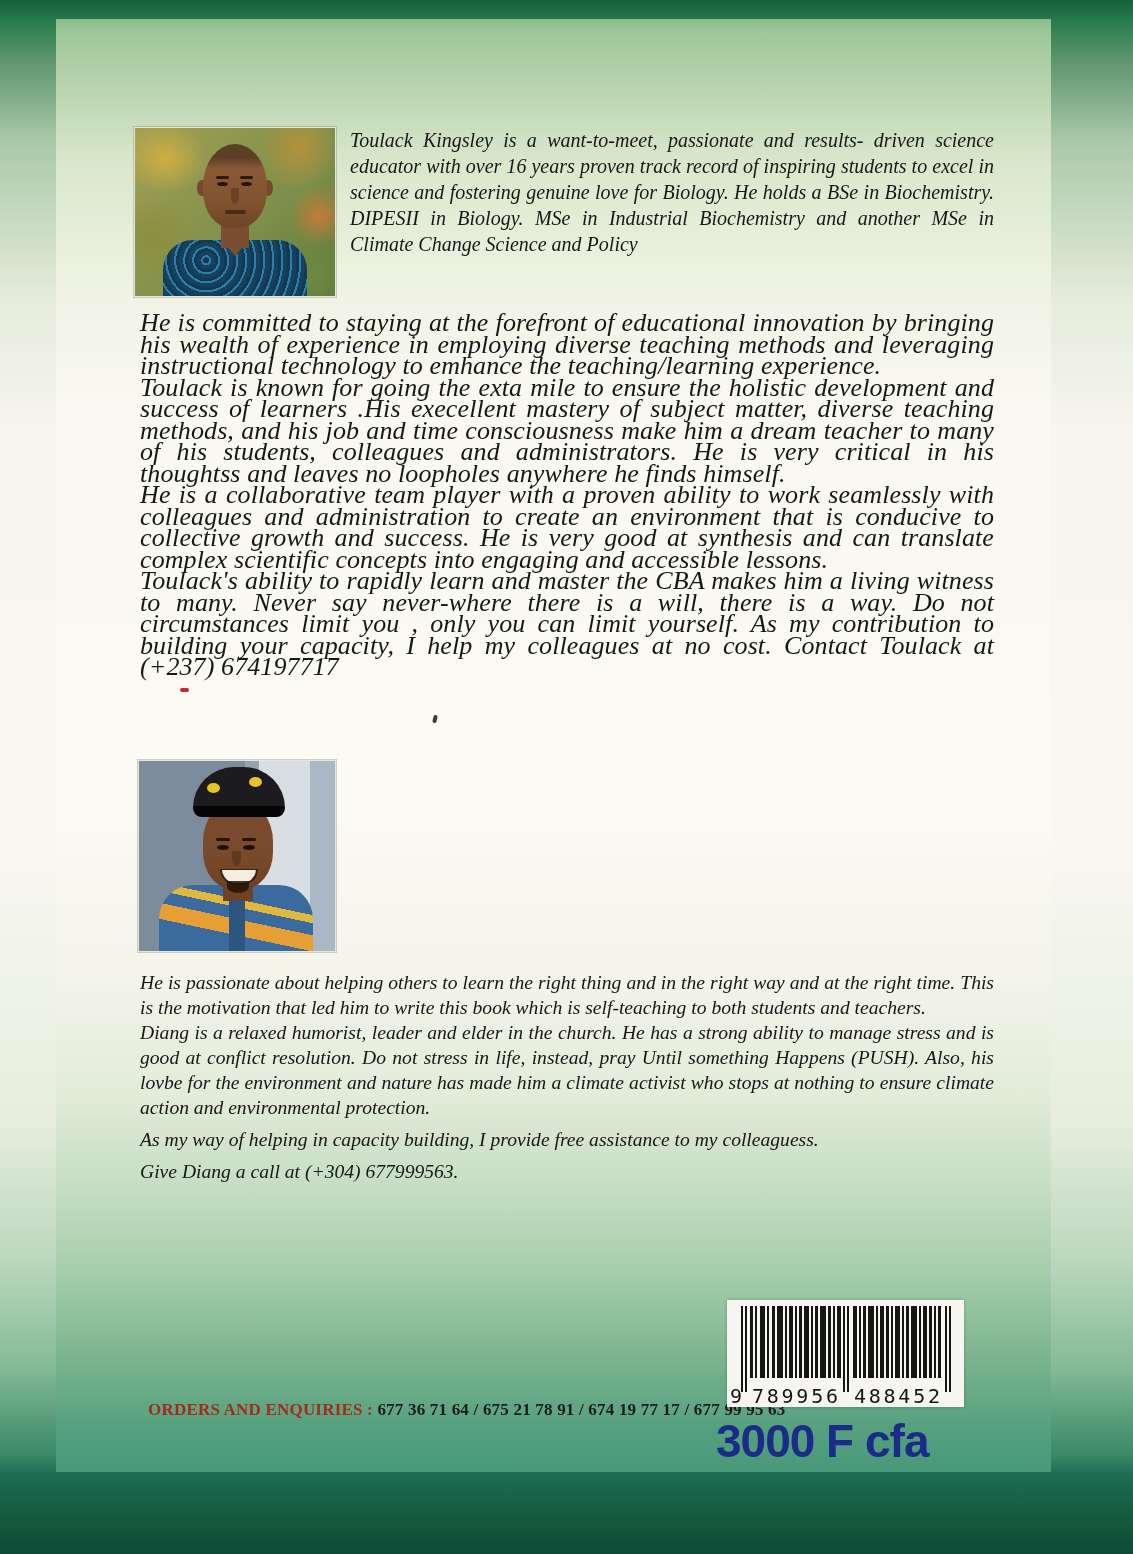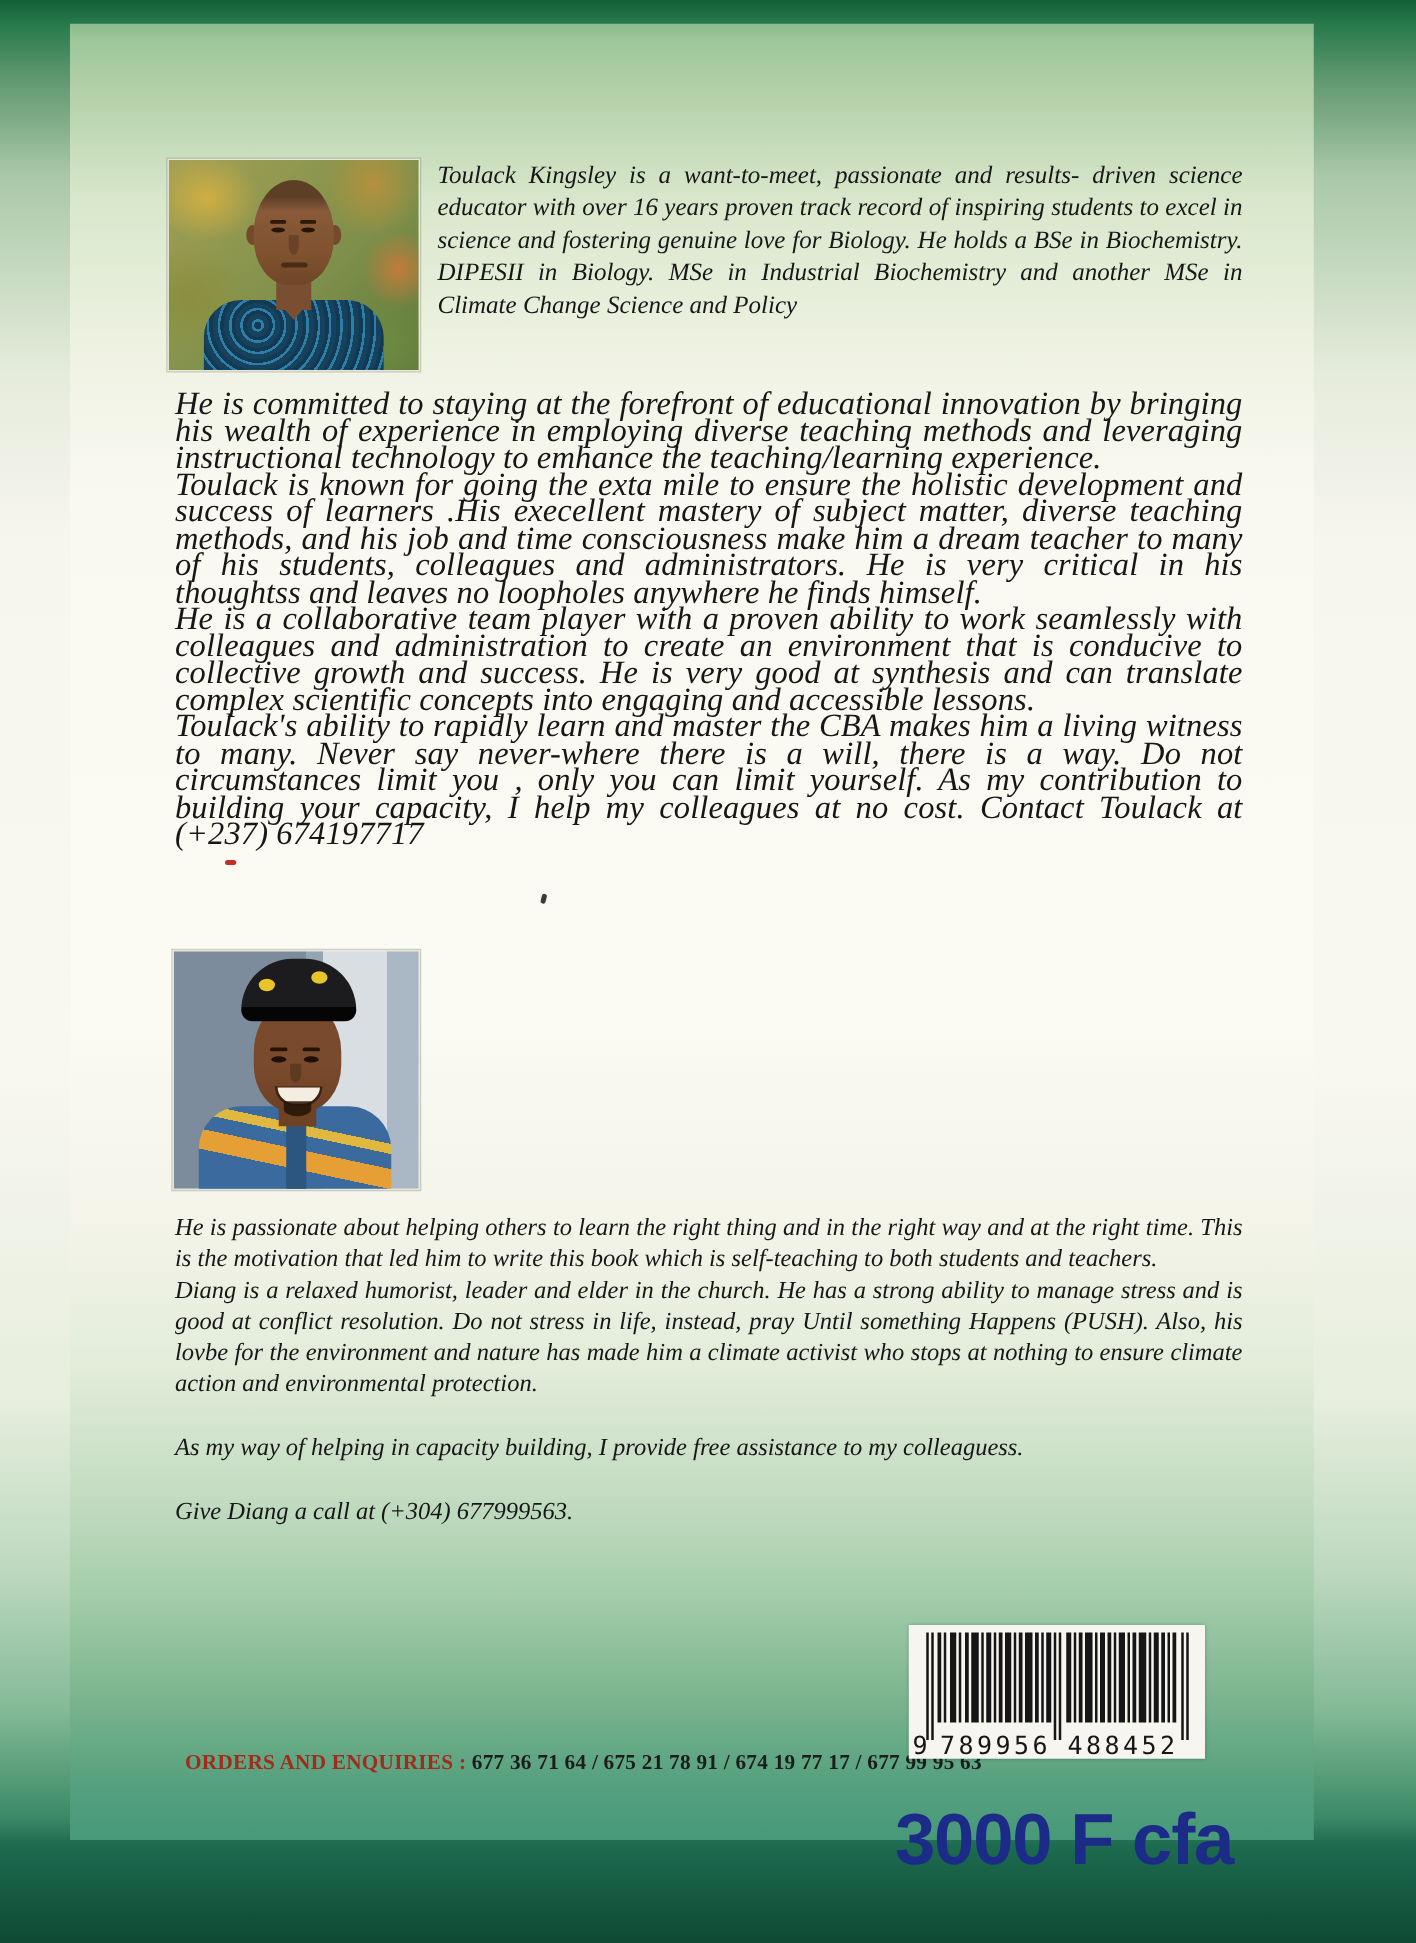--- a/index.html
+++ b/index.html
@@ -84,34 +84,34 @@
   .p2-brow.l{left:77px;} .p2-brow.r{left:103px;}
   .p2-nose{left:93px;top:90px;width:9px;height:15px;border-radius:0 0 50% 50%;background:#5f3a1f;}
   .p2-smile{left:81px;top:108px;width:34px;height:13px;border-radius:0 0 30px 30px;
     background:#f3ede2;border:2px solid #3a2311;border-top-width:1px;}
   .p2-goatee{left:88px;top:120px;width:22px;height:12px;border-radius:0 0 50% 50%;background:#241406;opacity:.85;}
   
   .intro{font-size:20px;line-height:26px;text-align:justify;margin:0;}
   .intro + .intro{margin-top:0;}
   .b1{font-size:26px;line-height:21.5px;text-align:justify;margin:0;letter-spacing:.1px;}
   .b2{font-size:19.6px;line-height:25px;text-align:justify;margin:0;}
-  .b2.gap{margin-top:26px;text-align:left;}
+  .b2.gap{margin-top:7px;text-align:left;}
   .speck1{position:absolute;left:377px;top:696px;width:4px;height:8px;border-radius:2px;
     background:#3a3a3a;transform:rotate(14deg);}
   .speck2{position:absolute;left:124px;top:669px;width:9px;height:4px;border-radius:2px;background:#c03028;}
   
   .orders{position:absolute;left:92px;top:1381px;width:640px;font-size:17px;font-weight:bold;
     white-space:nowrap;letter-spacing:.2px;}
   .orders .lbl{color:#a22c1c;text-align:center;}
   .orders .nums{color:#1c1c1c;}
   .barcode{position:absolute;left:671px;top:1281px;width:237px;height:107px;background:#f6f5f0;
     box-shadow:0 0 3px rgba(0,0,0,.25);}
   .price{position:absolute;left:660px;top:1395px;width:260px;
-    font-family:"Liberation Sans", sans-serif;font-weight:bold;font-size:58px;
-    color:#1c2b87;letter-spacing:-1px;white-space:nowrap;margin-top:24px;}
+    font-family:"Liberation Sans", sans-serif;font-weight:bold;font-size:46px;
+    color:#1c2b87;letter-spacing:-1px;white-space:nowrap;}
 </style>
 </head>
 <body>
 
 <div class="page">
   <div class="panel">
 
     <section class="bio bio1">
       <div class="bio-head">
         <div class="photo photo1">

